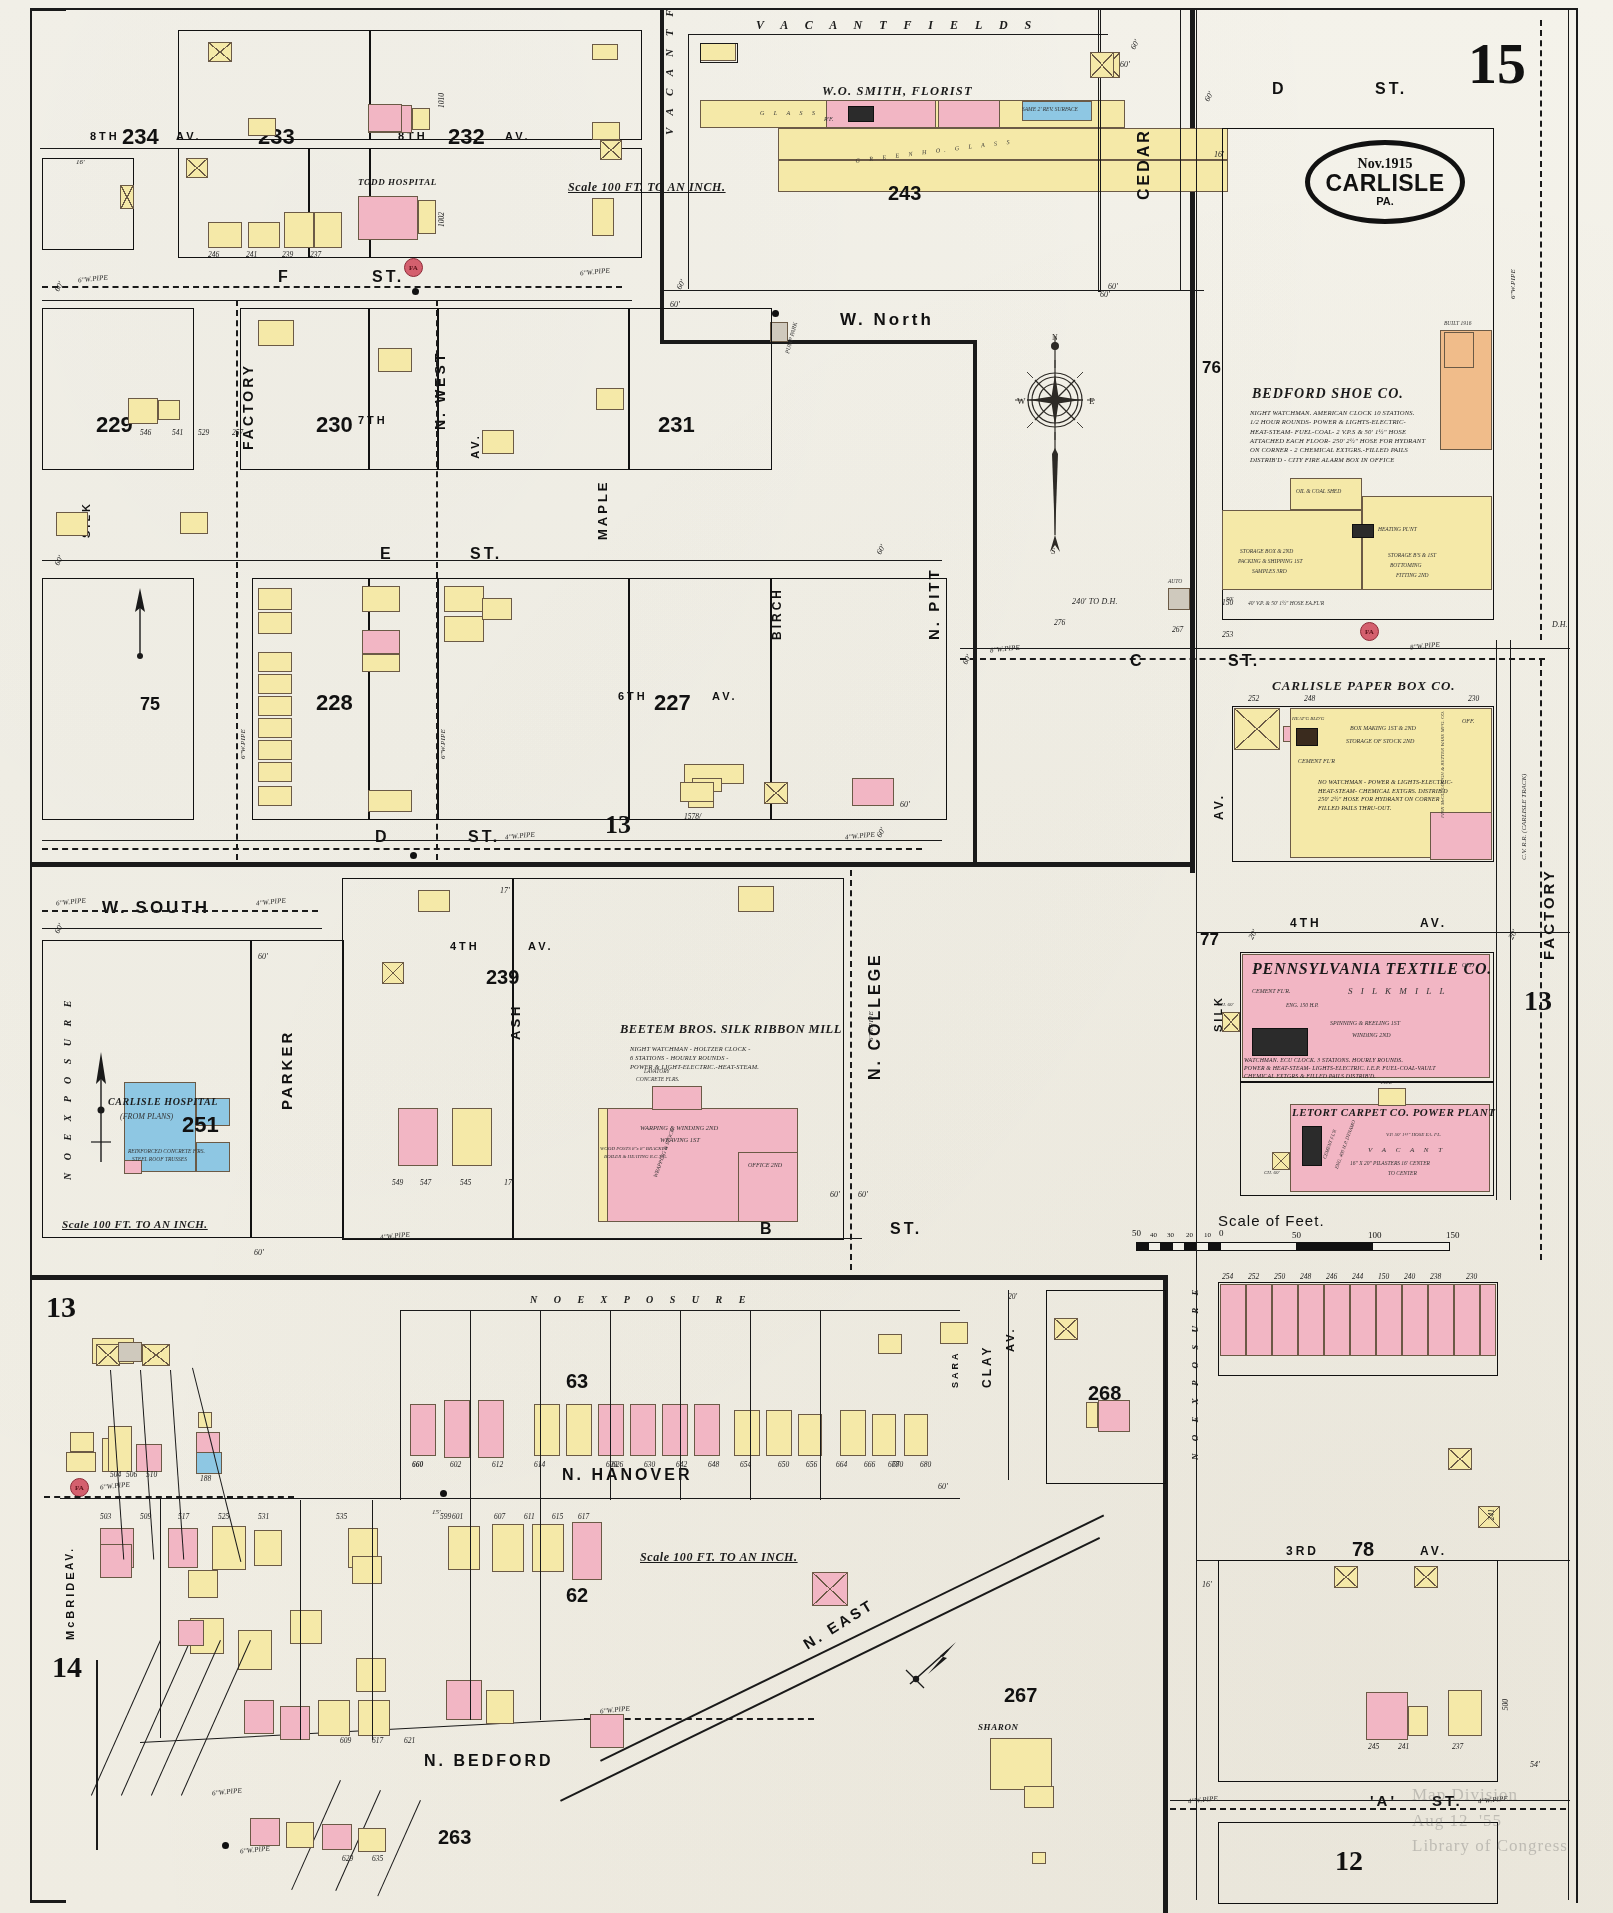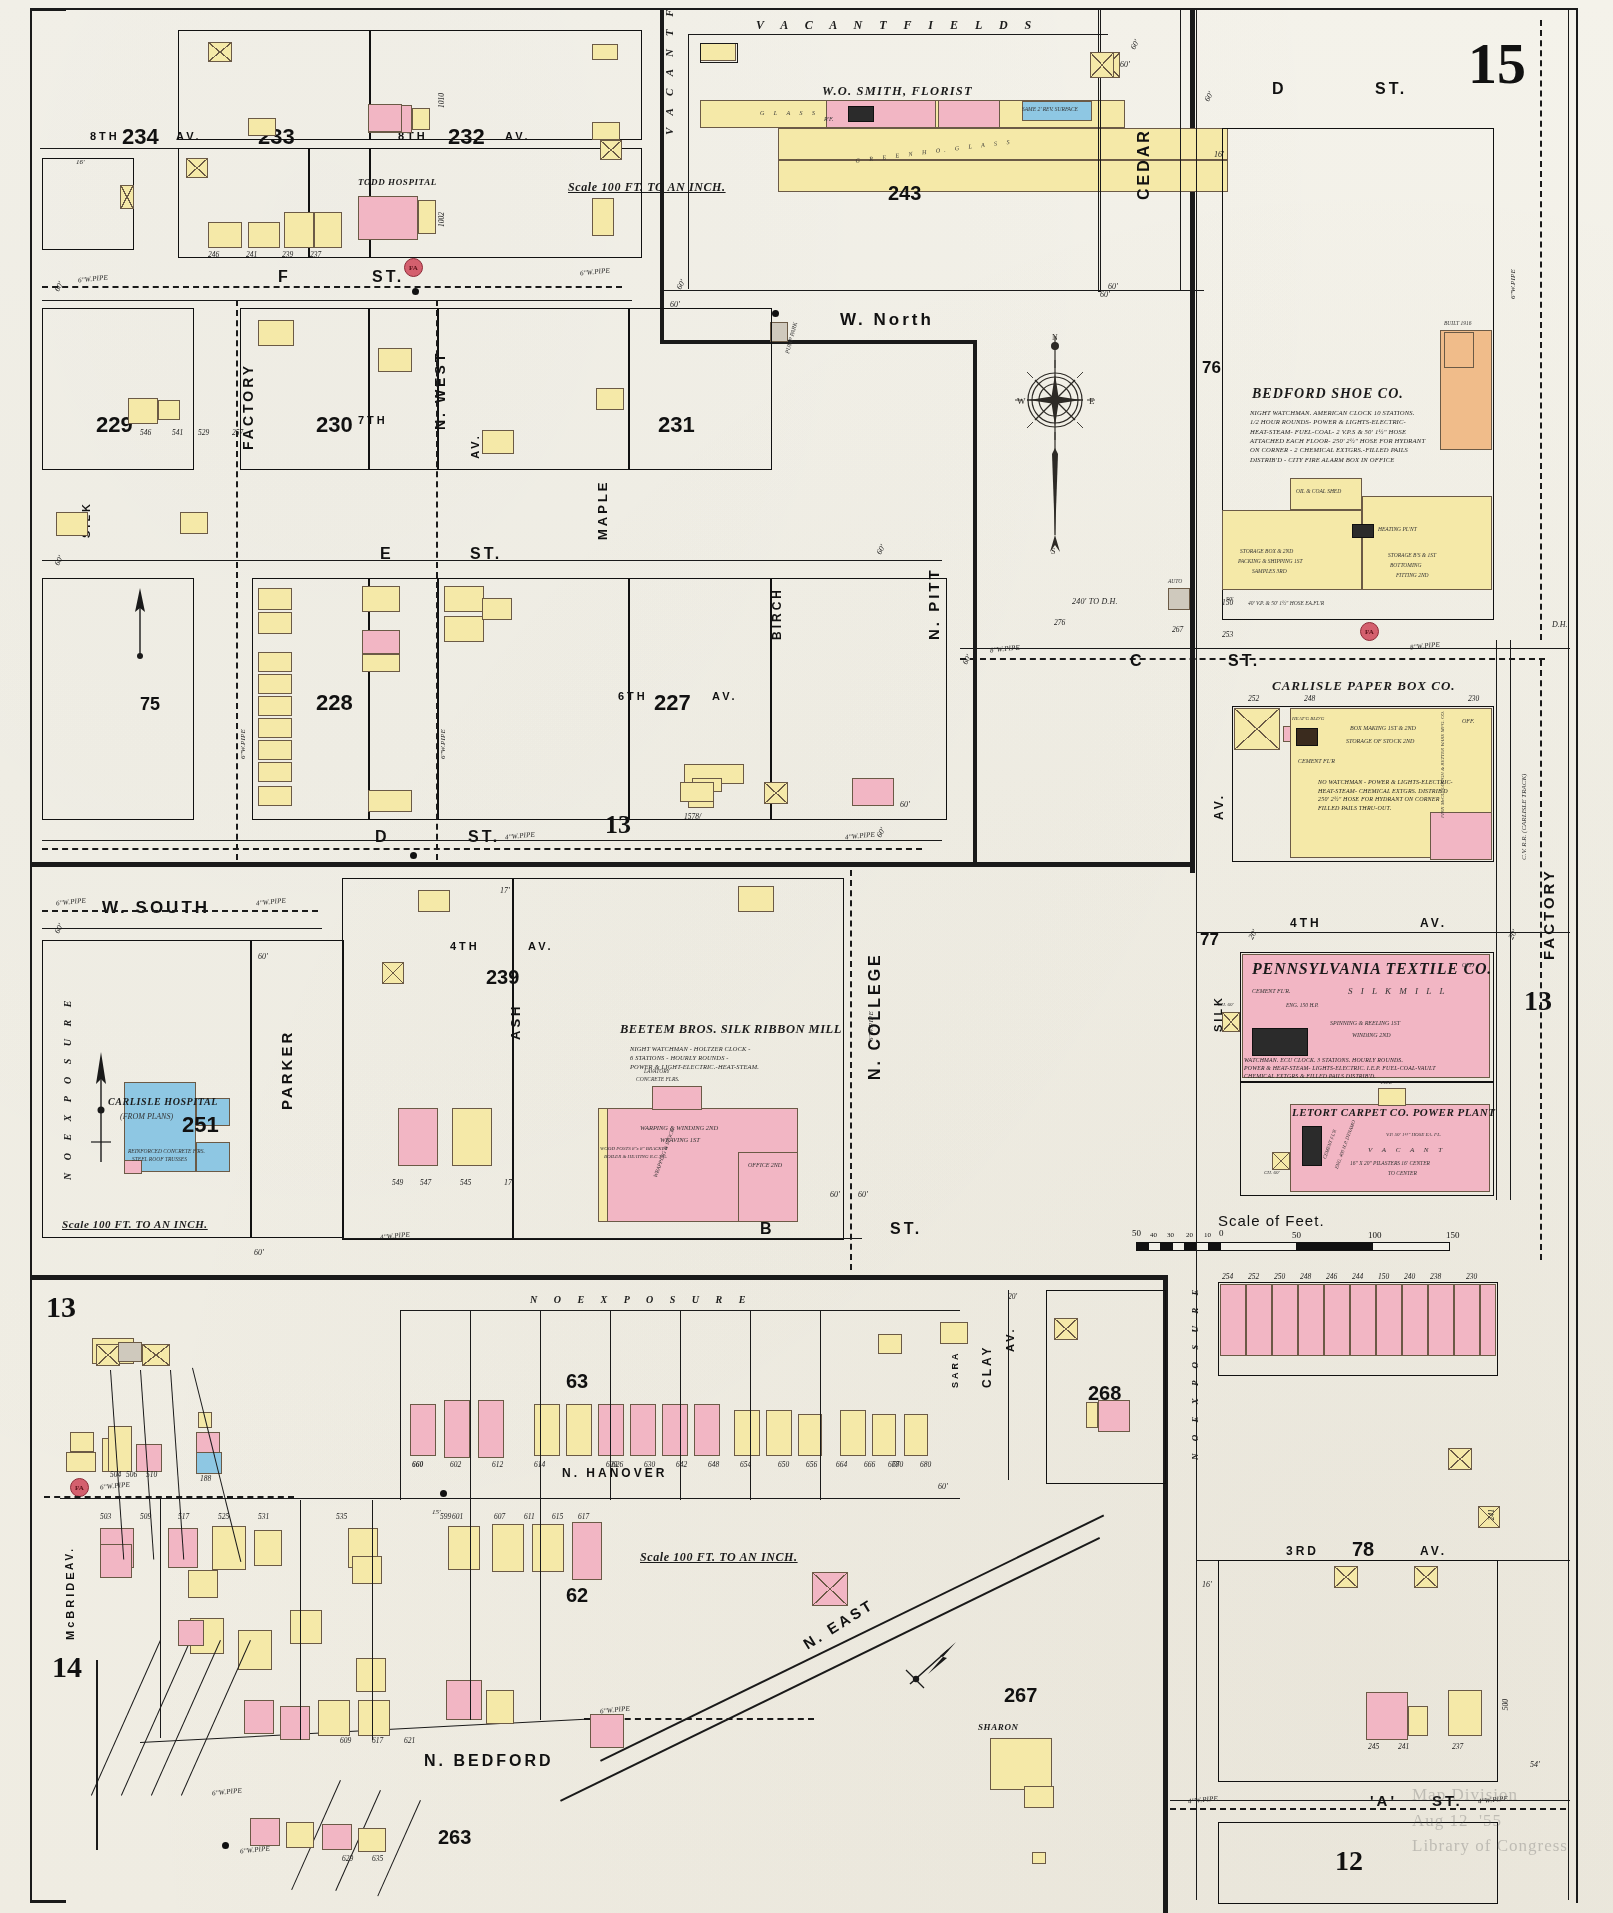--- a/index.html
+++ b/index.html
@@ -122,20 +122,25 @@
   <div class="hair" style="left:30px;top:8px;width:36px;height:3px;"></div>
   <div class="hair" style="left:30px;top:1900px;width:36px;height:3px;"></div>
 
   <div class="pgnum" style="left:1468px;top:30px;font-size:58px;">15</div>
   <div class="pgnum" style="left:1524px;top:985px;font-size:28px;">13</div>
   <div class="pgnum" style="left:46px;top:1290px;font-size:30px;">13</div>
   <div class="pgnum" style="left:52px;top:1650px;font-size:30px;">14</div>
   <div class="pgnum" style="left:1335px;top:1845px;font-size:28px;">12</div>
   <div class="pgnum" style="left:605px;top:810px;font-size:26px;">13</div>
 
+  <div id="cartouche" style="left:1305px;top:140px;">
+    <div class="c-date">Nov.1915</div>
+    <div class="c-city">CARLISLE</div>
+    <div class="c-state">PA.</div>
+  </div>
 
   <div class="hair" style="left:1190px;top:8px;width:5px;height:865px;"></div>
   <div class="hair" style="left:1163px;top:1275px;width:5px;height:640px;"></div>
 
   <div class="hair" style="left:30px;top:862px;width:1165px;height:5px;"></div>
   <div class="hair" style="left:30px;top:1275px;width:1138px;height:5px;"></div>
 
   <div class="hair" style="left:973px;top:340px;width:4px;height:525px;"></div>
   <div class="hair" style="left:660px;top:340px;width:316px;height:4px;"></div>
   <div class="hair" style="left:660px;top:8px;width:4px;height:334px;"></div>
@@ -627,21 +632,21 @@
   <div class="hand" style="left:1190px;top:1460px;font-size:9px;letter-spacing:5px;transform:rotate(-90deg);transform-origin:0 0;">N O   E X P O S U R E</div>
 
   <div class="blknum" style="left:566px;top:1370px;font-size:20px;">63</div>
   <div class="blknum" style="left:566px;top:1584px;font-size:20px;">62</div>
   <div class="blknum" style="left:1088px;top:1382px;font-size:20px;">268</div>
   <div class="blknum" style="left:1004px;top:1684px;font-size:20px;">267</div>
   <div class="blknum" style="left:438px;top:1826px;font-size:20px;">263</div>
 
   <div class="hair" style="left:400px;top:1310px;width:560px;height:1.2px;"></div>
   <div class="hair" style="left:60px;top:1498px;width:900px;height:1.4px;"></div>
-  <div class="st-name" style="left:562px;top:1466px;font-size:12px;">N. HANOVER</div>
+  <div class="st-name" style="left:562px;top:1466px;font-size:16px;">N. HANOVER</div>
   <div class="hyd" style="left:440px;top:1490px;"></div>
   <div class="dim" style="left:432px;top:1508px;font-size:7px;">15'</div>
 
   <div class="bld p" style="left:410px;top:1404px;width:26px;height:52px;"></div>
   <div class="bld p" style="left:444px;top:1400px;width:26px;height:58px;"></div>
   <div class="bld p" style="left:478px;top:1400px;width:26px;height:58px;"></div>
   <div class="bld y" style="left:534px;top:1404px;width:26px;height:52px;"></div>
   <div class="bld y" style="left:566px;top:1404px;width:26px;height:52px;"></div>
   <div class="bld p" style="left:598px;top:1404px;width:26px;height:52px;"></div>
   <div class="bld p" style="left:630px;top:1404px;width:26px;height:52px;"></div>

